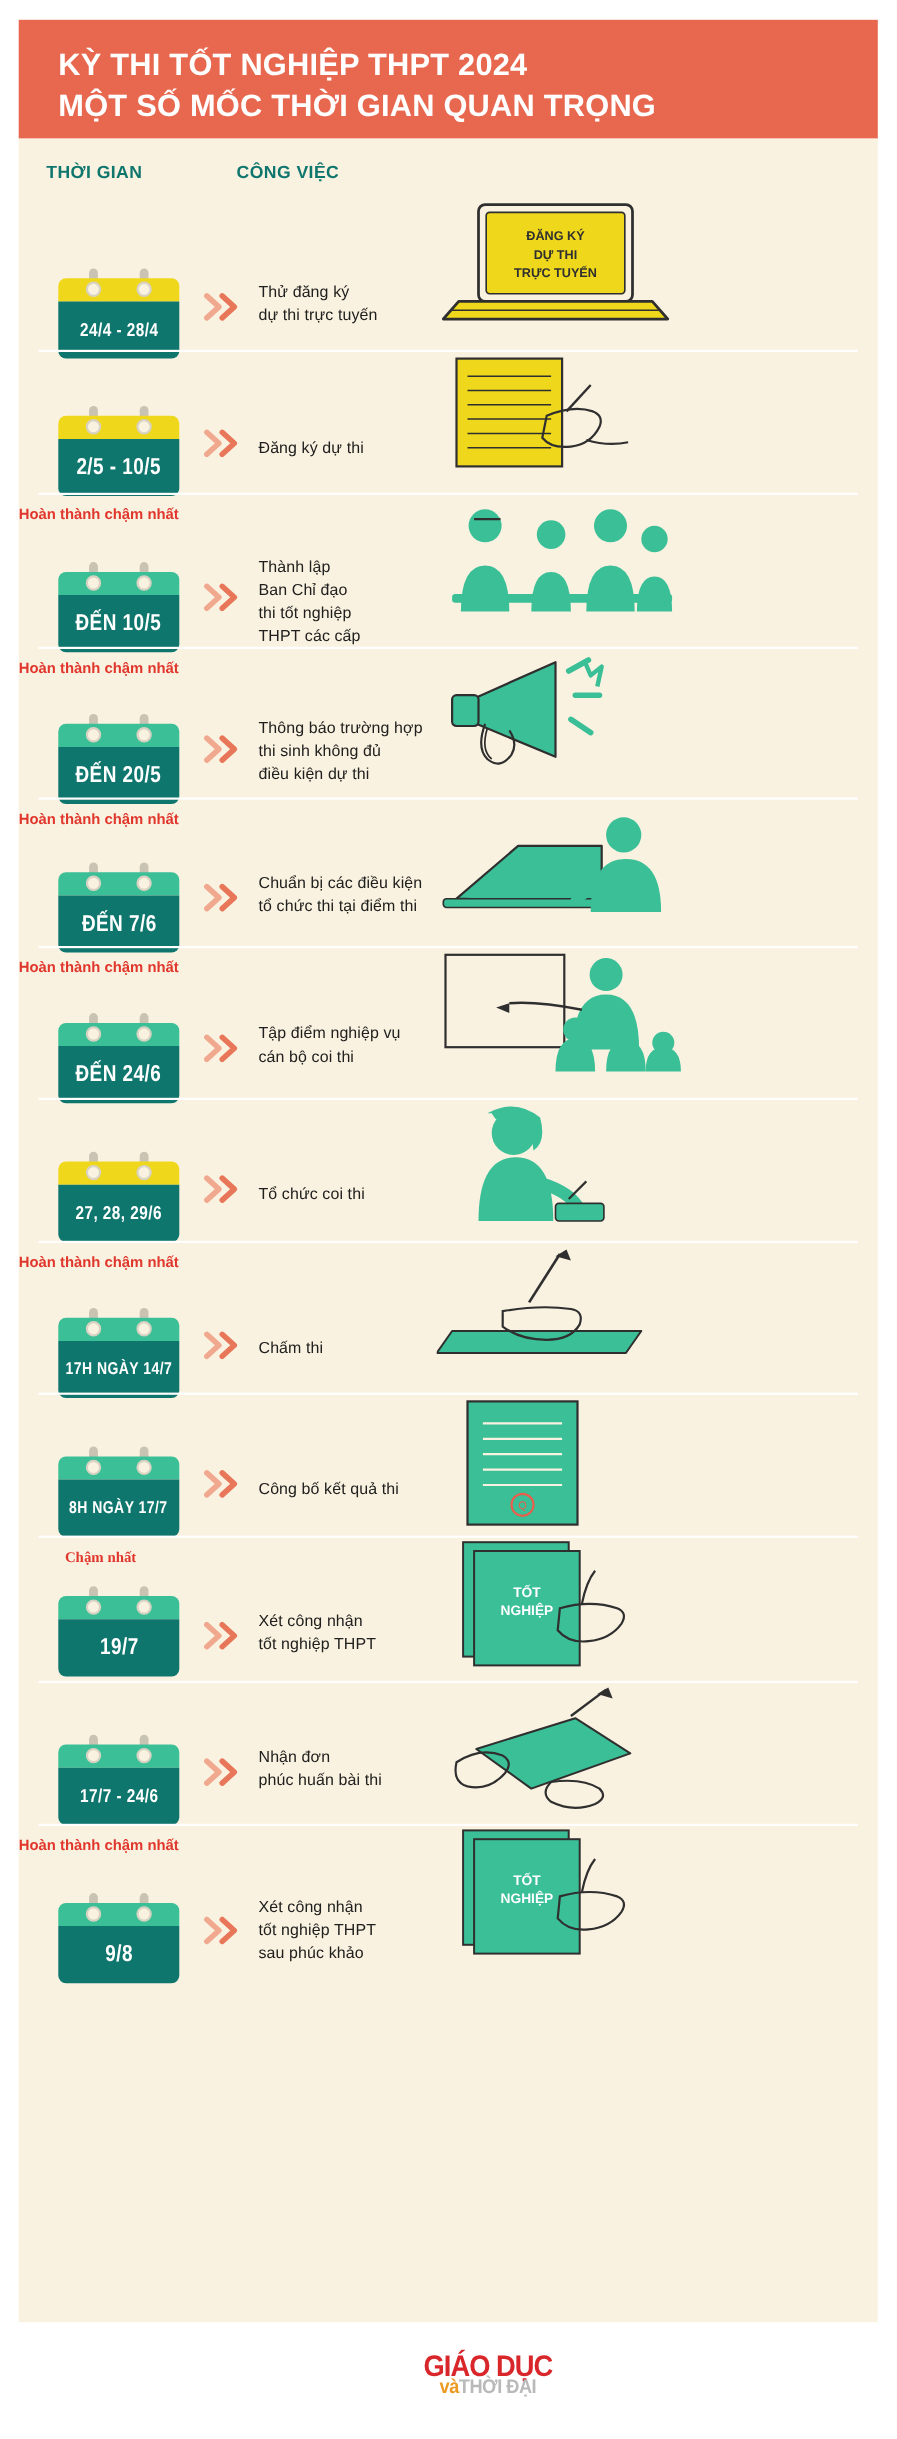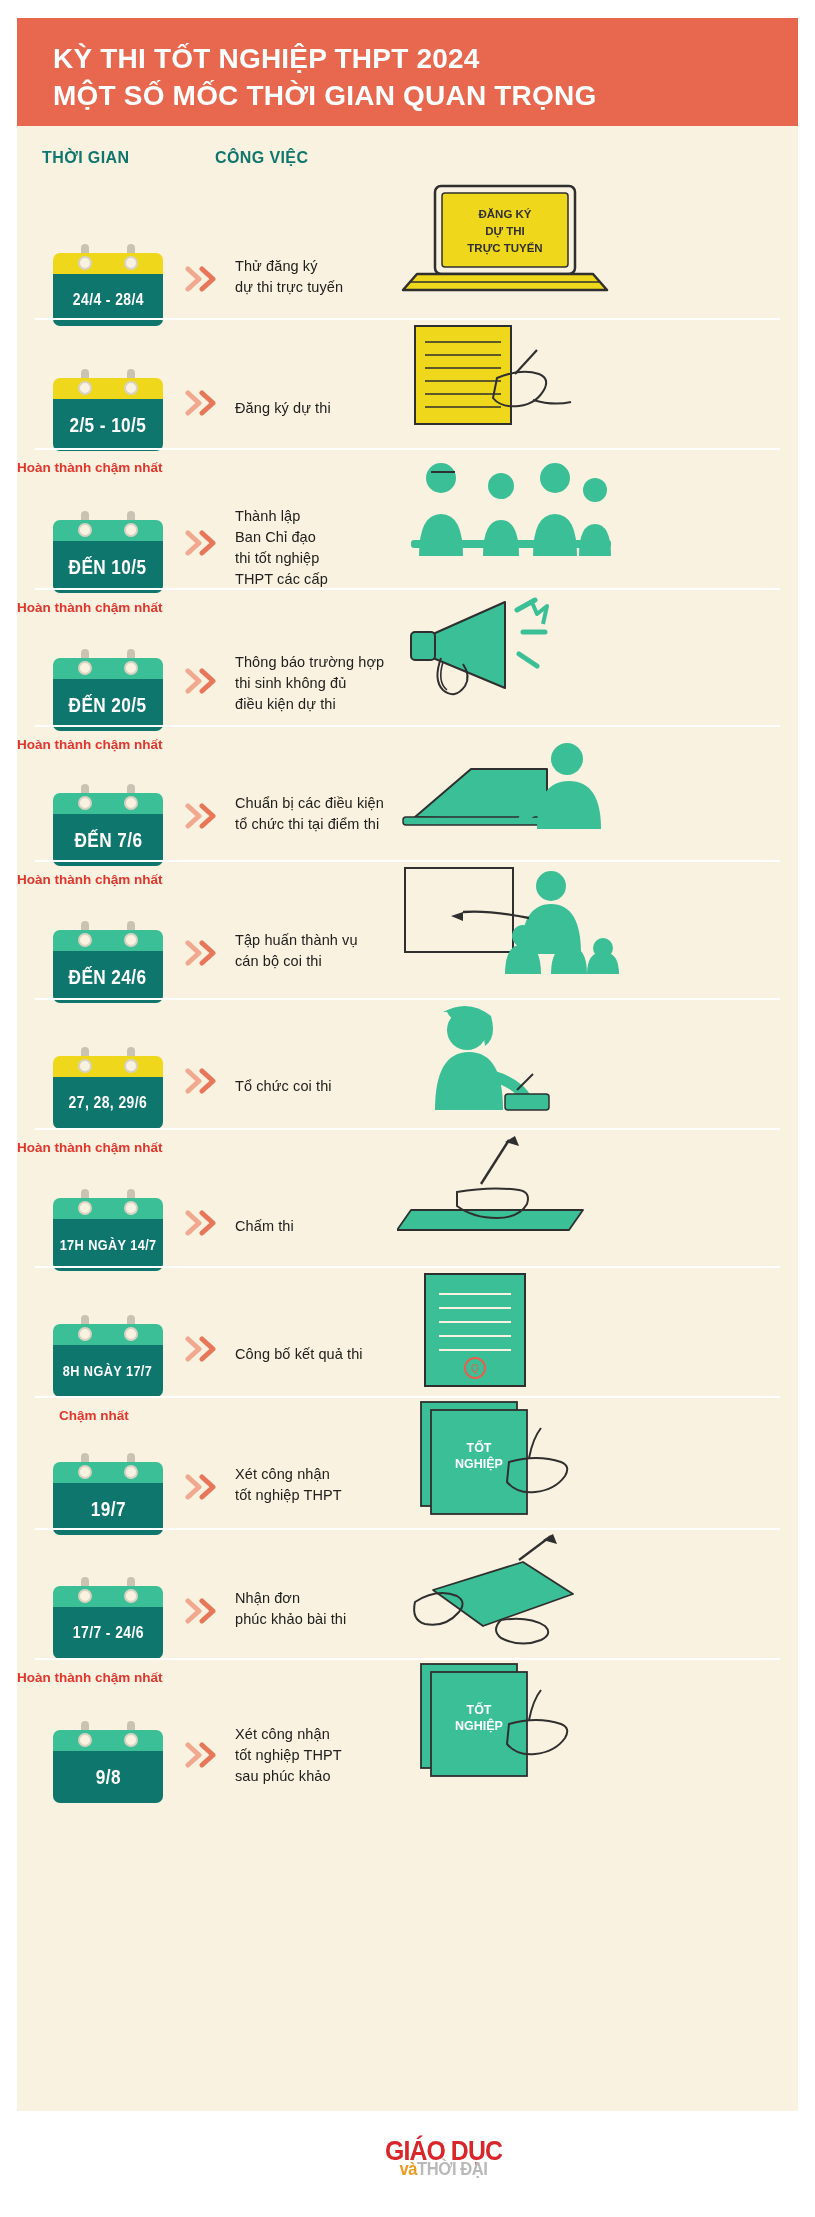--- a/index.html
+++ b/index.html
@@ -78,21 +78,21 @@
   }
   .note {
     position: absolute;
     left: 0px;
     top: 12px;
     color: #E0362C;
     font-size: 13.5px;
     font-weight: bold;
     white-space: nowrap;
   }
-  .note.indent { left: 42px; }
+  .note.indent { left: 42px; font-family: Liberation Serif, serif; }
 
   
   .cal {
     position: absolute;
     left: 36px;
     width: 110px;
     border-radius: 7px;
     overflow: visible;
   }
   .cal .rings {
@@ -426,21 +426,21 @@
       </div>
       <div class="body">
         <span class="date">ĐẾN 24/6</span>
       </div>
     </div>
           <div class="arrow" style="top:80px"><svg width="40" height="26" viewBox="0 0 40 26">
   <path d="M3 3 L14 13 L3 23" fill="none" stroke="#F0A98F" stroke-width="5" stroke-linecap="round" stroke-linejoin="round"></path>
   <path d="M17 3 L28 13 L17 23" fill="none" stroke="#E8775A" stroke-width="5" stroke-linecap="round" stroke-linejoin="round"></path>
 </svg></div>
           <div class="task" style="top:70px">
-            <div>Tập huấn thành vụ</div>
+            <div>Tập điểm nghiệp vụ</div>
             <div>cán bộ coi thi</div>
           </div>
           <div class="illus" style="top:4px"><svg width="230" height="120" viewBox="0 0 230 120">
     <rect x="8" y="4" width="108" height="84" fill="none" stroke="#2F2F2F" stroke-width="2"></rect>
     <circle cx="154" cy="22" r="15" fill="#3ABF96"></circle>
     <path d="M124 90 q0 -50 30 -50 q30 0 30 50 z" fill="#3ABF96"></path>
     <path d="M132 54 q-40 -8 -66 -6" fill="none" stroke="#2F2F2F" stroke-width="2.4"></path>
     <path d="M66 48 l-12 4 l12 5 z" fill="#2F2F2F"></path>
     <circle cx="126" cy="72" r="11" fill="#3ABF96"></circle>
               <path d="M108 110 q0 -30 18 -30 q18 0 18 30 z" fill="#3ABF96"></path>
@@ -543,21 +543,21 @@
               <line x1="42" y1="52" x2="114" y2="52" stroke="#FAF2E1" stroke-width="2"></line>
               <line x1="42" y1="66" x2="114" y2="66" stroke="#FAF2E1" stroke-width="2"></line>
               <line x1="42" y1="80" x2="114" y2="80" stroke="#FAF2E1" stroke-width="2"></line>
     <circle cx="78" cy="98" r="10" fill="none" stroke="#E8604D" stroke-width="2"></circle>
     <text x="78" y="102" font-family="Liberation Sans, sans-serif" font-size="10" fill="#E8604D" text-anchor="middle">Q</text>
   </svg></div>
         </div>
         <div class="row" style="top: 1270px; height: 132px;">
           <div class="divider"></div>
           <div class="note indent">Chậm nhất</div>
-          <div class="cal green" style="top:66px">
+          <div class="cal green" style="top:55px">
       <div class="rings">
         <div class="ring r1"></div>
               <div class="ring r2"></div>
       </div>
       <div class="top"></div>
       <div class="holes">
         <div class="hole h1"></div>
               <div class="hole h2"></div>
       </div>
       <div class="body">
@@ -596,21 +596,21 @@
       <div class="body">
         <span class="date small">17/7 - 24/6</span>
       </div>
     </div>
           <div class="arrow" style="top:70px"><svg width="40" height="26" viewBox="0 0 40 26">
   <path d="M3 3 L14 13 L3 23" fill="none" stroke="#F0A98F" stroke-width="5" stroke-linecap="round" stroke-linejoin="round"></path>
   <path d="M17 3 L28 13 L17 23" fill="none" stroke="#E8775A" stroke-width="5" stroke-linecap="round" stroke-linejoin="round"></path>
 </svg></div>
           <div class="task" style="top:60px">
             <div>Nhận đơn</div>
-            <div>phúc khảo bài thi</div>
+            <div>phúc huấn bài thi</div>
           </div>
           <div class="illus" style="top:4px"><svg width="210" height="115" viewBox="0 0 210 115">
     <path d="M36 58 L126 30 L176 62 L86 94 Z" fill="#3ABF96" stroke="#2F2F2F" stroke-width="1.8" stroke-linejoin="round"></path>
     <path d="M122 28 l32 -24" stroke="#2F2F2F" stroke-width="2.2"></path>
     <path d="M146 8 l10 -6 l4 10 z" fill="#2F2F2F"></path>
     <path d="M18 70 q22 -14 42 -6 q10 6 2 16 q-14 16 -34 12 q-14 -4 -10 -22 z" fill="none" stroke="#2F2F2F" stroke-width="2"></path>
     <path d="M104 88 q28 -4 44 6 q8 8 -4 14 q-20 8 -40 -2 q-10 -8 0 -18 z" fill="none" stroke="#2F2F2F" stroke-width="2"></path>
   </svg></div>
         </div>
         <div class="row" style="top: 1532px; height: 140px;">

